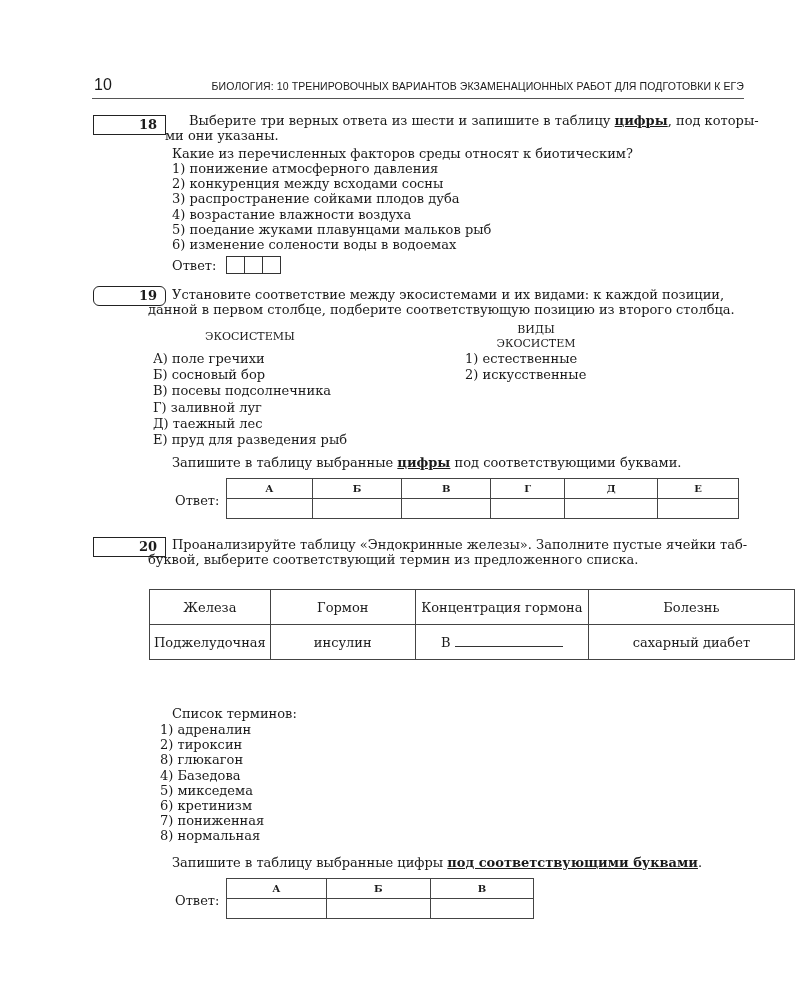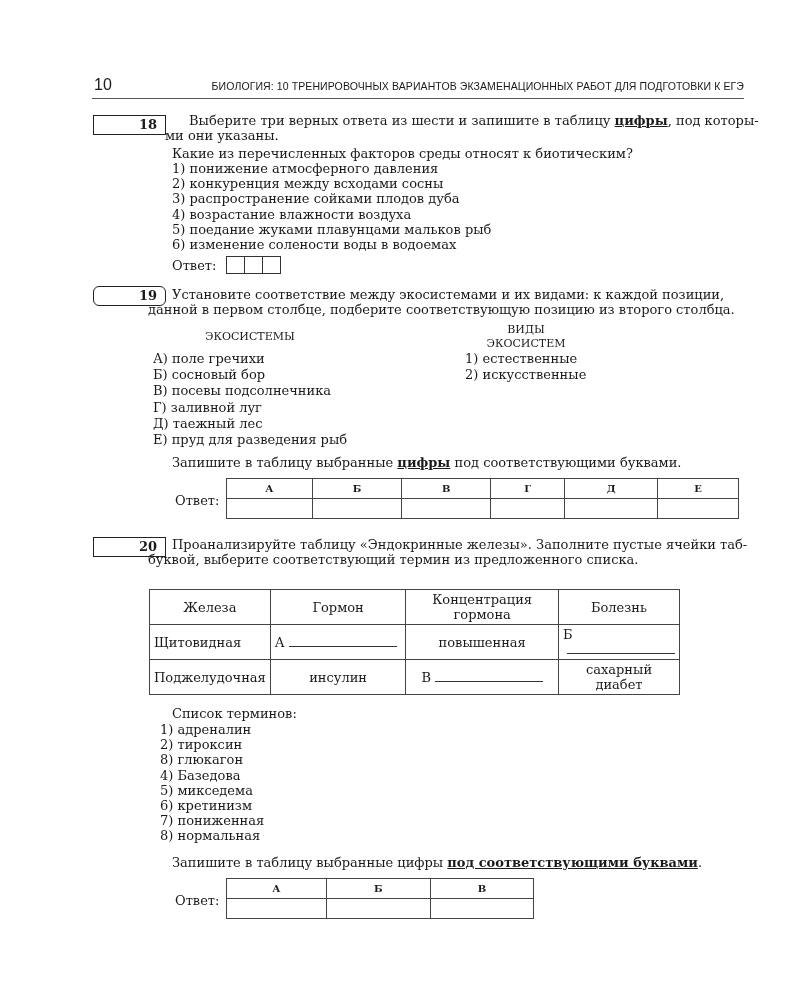--- a/index.html
+++ b/index.html
@@ -52,21 +52,21 @@
   <div class="box"></div>
   <div class="box"></div>
 </div>
 
 <div class="abs qnum" style="left:93px; top:286px;border-radius:6px;">19</div>
 <div class="abs txt para" style="left:148px; top:287px; width:596px;">
   <div class="line" style="padding-left:24px;">Установите соответствие между экосистемами и их видами: к каждой позиции,</div>
   <div class="line">данной в первом столбце, подберите соответствующую позицию из второго столбца.</div>
 </div>
 <div class="abs" style="left:205px; top:330px; font-size:11px;">ЭКОСИСТЕМЫ</div>
-<div class="abs" style="left:478px; top:323px; width:96px; text-align:center; font-size:11px; line-height:14px;">
+<div class="abs" style="left:488px; top:323px; width:96px; text-align:center; font-size:11px; line-height:14px;">
   <div>ВИДЫ</div>
   <div>ЭКОСИСТЕМ</div>
 </div>
 <div class="abs txt" style="left:153px; top:351px; line-height:16.2px;">
   <div class="line">А) поле гречихи</div>
   <div class="line">Б) сосновый бор</div>
   <div class="line">В) посевы подсолнечника</div>
   <div class="line">Г) заливной луг</div>
   <div class="line">Д) таежный лес</div>
   <div class="line">Е) пруд для разведения рыб</div>
@@ -98,33 +98,27 @@
     <td></td>
   </tr>
 </tbody>
   </table>
 
 <div class="abs qnum" style="left:93px; top:537px;">20</div>
 <div class="abs txt para" style="left:148px; top:537px; width:596px;">
   <div class="line" style="padding-left:24px;">Проанализируйте таблицу «Эндокринные железы». Заполните пустые ячейки таб-</div>
   <div class="line">буквой, выберите соответствующий термин из предложенного списка.</div>
 </div>
-<table class="abs endo" style="left:149px; top:589px; width:531px;">
+<table class="abs endo" style="left:149px; top:589px; width:646px;">
   <tbody>
       <tr>
     <td style="width:110px;">Железа</td>
     <td style="width:136px;">Гормон</td>
     <td style="width:164px;">Концентрация гормона</td>
     <td>Болезнь</td>
-  </tr>
-  <tr>
-    <td style="text-align:left;">Щитовидная</td>
-    <td style="text-align:left;"><span>А</span><span class="blank" style="width:108px;"></span></td>
-    <td>повышенная</td>
-    <td style="text-align:left;"><span>Б</span><span class="blank" style="width:108px;"></span></td>
   </tr>
   <tr>
     <td style="text-align:left;">Поджелудочная</td>
     <td>инсулин</td>
     <td><span>В</span><span class="blank" style="width:108px;"></span></td>
     <td>сахарный диабет</td>
   </tr>
 </tbody>
   </table>
 <div class="abs txt" style="left:172px; top:706px;">Список терминов:</div>

